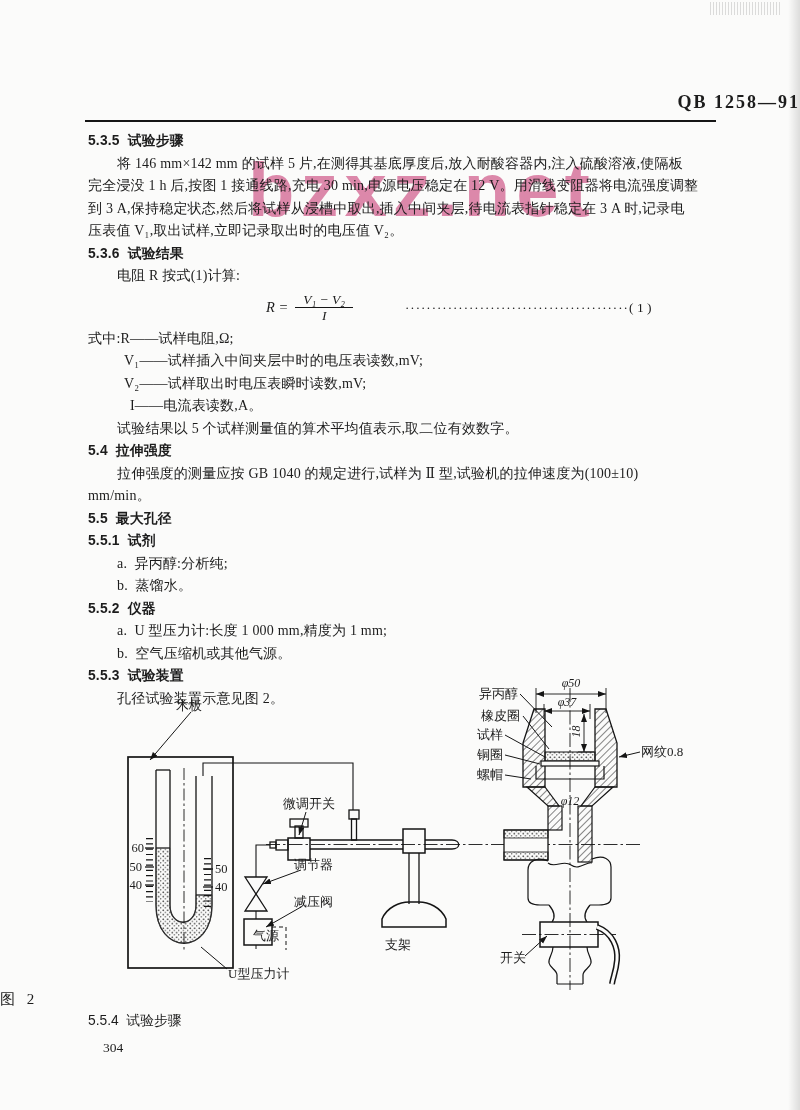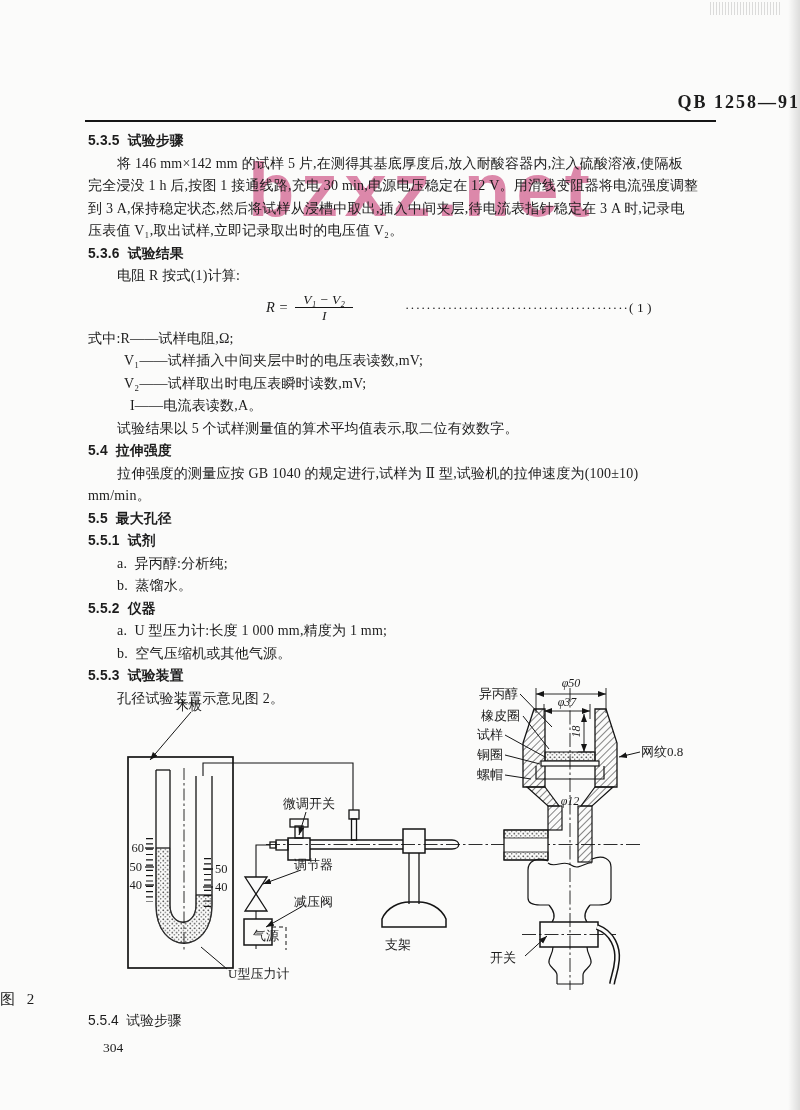--- a/index.html
+++ b/index.html
@@ -234,21 +234,21 @@
 <div class="scale-num" style="left:124px;top:860px;">50</div>
 <div class="scale-num" style="left:124px;top:878px;">40</div>
 <div class="scale-num" style="left:215px;top:862px;text-align:left;">50</div>
 <div class="scale-num" style="left:215px;top:880px;text-align:left;">40</div>
 <div class="fig-label" style="left:228px;top:966px;">U型压力计</div>
 <div class="fig-label" style="left:283px;top:796px;">微调开关</div>
 <div class="fig-label" style="left:294px;top:857px;">调节器</div>
 <div class="fig-label" style="left:294px;top:894px;">减压阀</div>
 <div class="fig-label" style="left:253px;top:928px;">气源</div>
 <div class="fig-label" style="left:385px;top:937px;">支架</div>
-<div class="fig-label" style="left:490px;top:950px;">开关</div>
+<div class="fig-label" style="left:500px;top:950px;">开关</div>
 <div class="fig-label" style="left:479px;top:686px;">异丙醇</div>
 <div class="fig-label" style="left:481px;top:708px;">橡皮圈</div>
 <div class="fig-label" style="left:477px;top:727px;">试样</div>
 <div class="fig-label" style="left:477px;top:747px;">铜圈</div>
 <div class="fig-label" style="left:477px;top:767px;">螺帽</div>
 <div class="fig-label" style="left:641px;top:744px;">网纹0.8</div>
 <div class="fig-label dim" style="left:550px;top:676px;width:42px;text-align:center;">φ50</div>
 <div class="fig-label dim" style="left:546px;top:695px;width:42px;text-align:center;">φ37</div>
 <div class="fig-label dim" style="left:549px;top:794px;width:42px;text-align:center;">φ12</div>
 <div class="fig-label dim rot" style="left:566px;top:724px;width:20px;text-align:center;">18</div>

